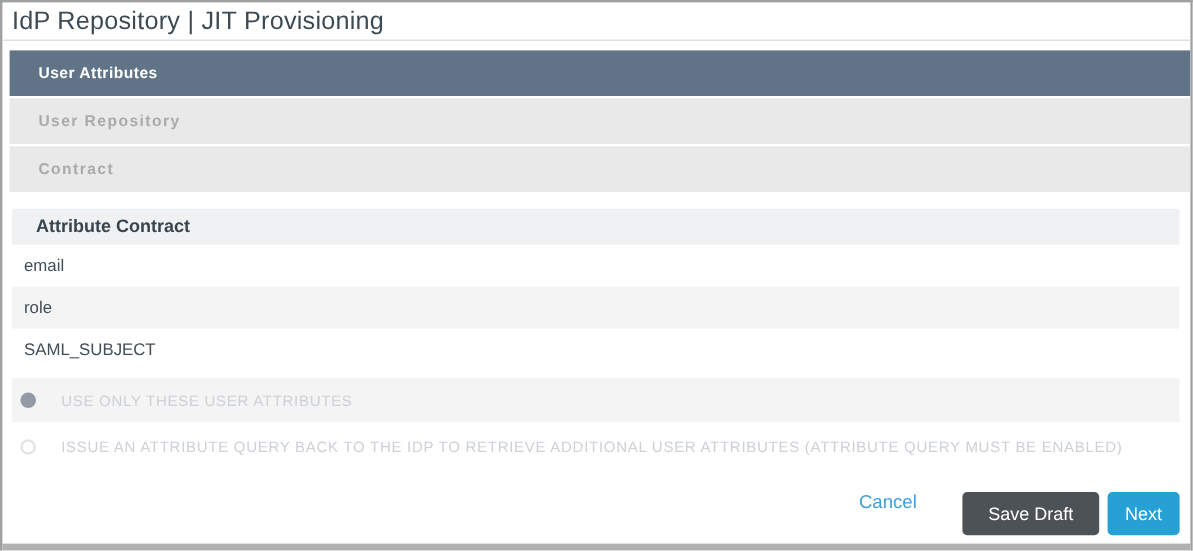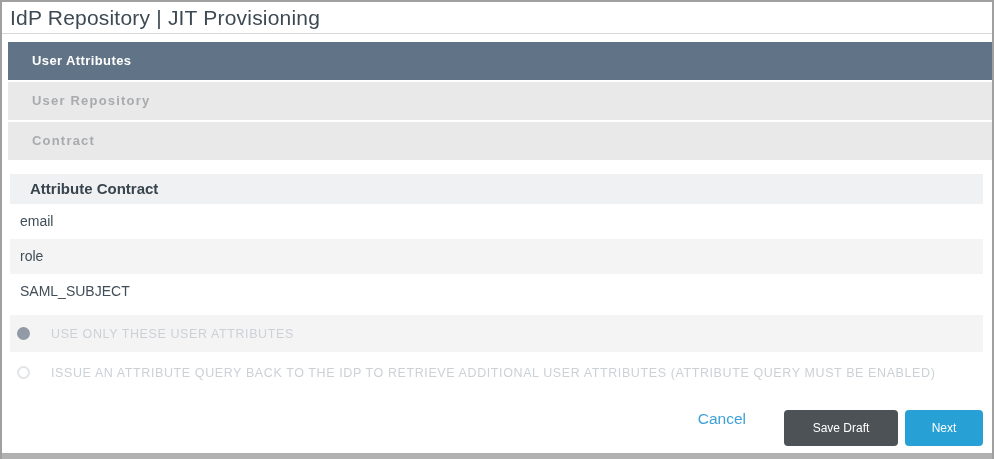--- a/index.html
+++ b/index.html
@@ -125,31 +125,31 @@
     font-size: 15.5px;
     margin-right: 38px;
     cursor: pointer;
     text-decoration: none;
   }
   .btn {
     height: 36px;
     border: none;
     border-radius: 4px;
     font-family: "Liberation Sans", sans-serif;
-    font-size: 12px;
+    font-size: 15px;
     color: #ffffff;
     cursor: pointer;
   }
   .btn.save {
     width: 114px;
     background: #4d5256;
     margin-right: 7px;
   }
   .btn.next {
-    width: 78px;
+    width: 60px;
     background: #27a0d6;
   }
 
   .bottom-bar {
     position: absolute;
     left: -2px;
     bottom: 0;
     width: 994px;
     height: 6px;
     background: #b1b1b1;

